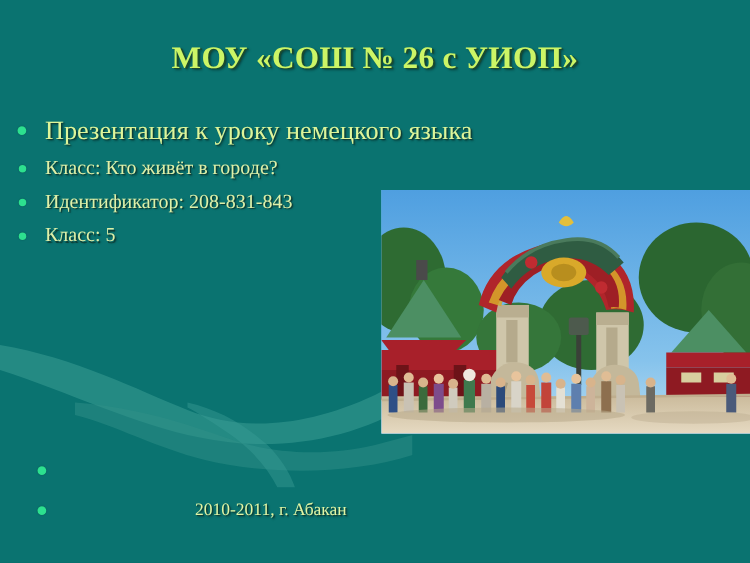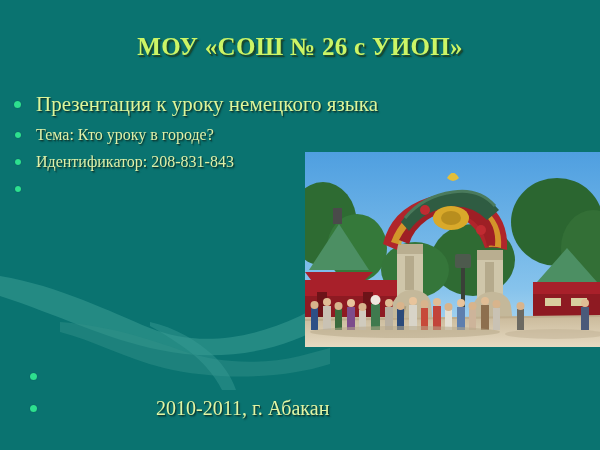--- a/index.html
+++ b/index.html
@@ -98,21 +98,21 @@
   }
   .footer-row .bullet-dot {
     left: 6px;
     width: 7px;
     height: 7px;
     margin-top: -3.5px;
   }
   .footer-text {
     display: inline-block;
     margin-left: 105px;
-    font-size: 20px;
+    font-size: 14px;
     color: #e2f5a4;
     text-shadow: 1px 1px 0 rgba(14,60,52,.85), 1.5px 1.5px 1.5px rgba(0,0,0,.35);
   }
 
   
   .photo {
     position: absolute;
     left: 305px;
     top: 152px;
     width: 295px;
@@ -138,28 +138,29 @@
 
   <div class="title">МОУ «СОШ № 26 с УИОП»</div>
 
   <ul class="bullets">
     <li class="bullet-row row-lead">
       <span class="bullet-dot"></span>
       <span class="bullet-text">Презентация к уроку немецкого языка</span>
     </li>
     <li class="bullet-row row-sub">
       <span class="bullet-dot"></span>
-      <span class="bullet-text">Тема: Кто уроку в городе?</span>
+      <span class="bullet-text">Класс: Кто живёт в городе?</span>
     </li>
     <li class="bullet-row row-sub">
       <span class="bullet-dot"></span>
       <span class="bullet-text">Идентификатор: 208-831-843</span>
     </li>
     <li class="bullet-row row-sub">
       <span class="bullet-dot"></span>
+      <span class="bullet-text">Класс: 5</span>
     </li>
   </ul>
 
   <div class="footer">
     <div class="footer-row">
       <span class="bullet-dot"></span>
       <span class="footer-text"></span>
     </div>
     <div class="footer-row">
       <span class="bullet-dot"></span>

